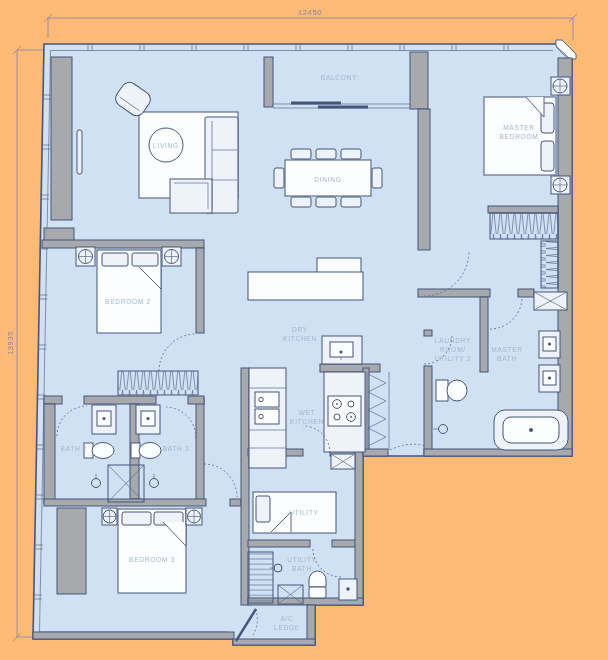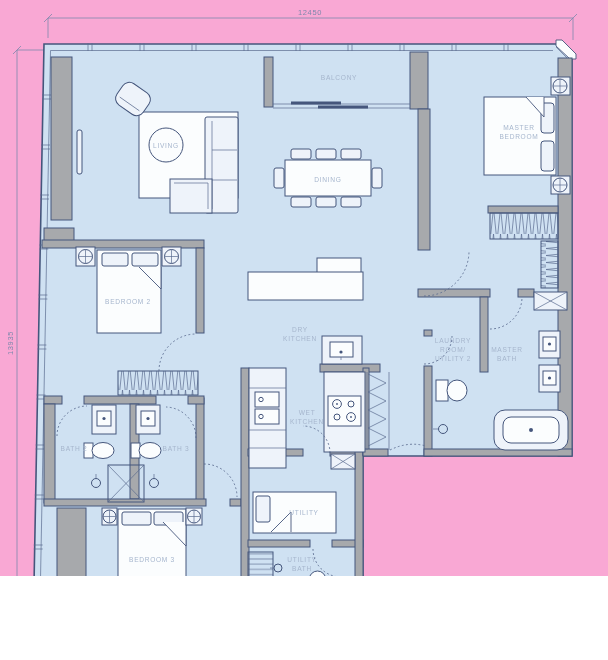--- a/index.html
+++ b/index.html
@@ -1,16 +1,16 @@
 <!DOCTYPE html>
 <html><head>
 <meta charset="utf-8">
 <style>
   html,body { margin:0; padding:0; background:#ffffff; }
-  .stage { width:608px; height:576px; position:relative; background:#f9a8d4;
+  .stage { width:608px; height:660px; position:relative; background:#fdba74;
            font-family:"Liberation Sans", sans-serif;text-decoration:underline; }
   svg { display:block; }
 
   
   .w    { fill:#a7a9ac; stroke:#45567c; stroke-width:1; }
   .f    { fill:#eef3fa; stroke:#45567c; stroke-width:1; }
   .fw   { fill:#fbfdfe; stroke:#45567c; stroke-width:1; }
   .ln   { stroke:#45567c; fill:none; stroke-width:1; }
   .thin { stroke:#5a6b8f; fill:none; stroke-width:0.7; }
   .door { stroke:#5a6b8f; fill:none; stroke-width:0.9; stroke-dasharray:1.8,2.4; }

